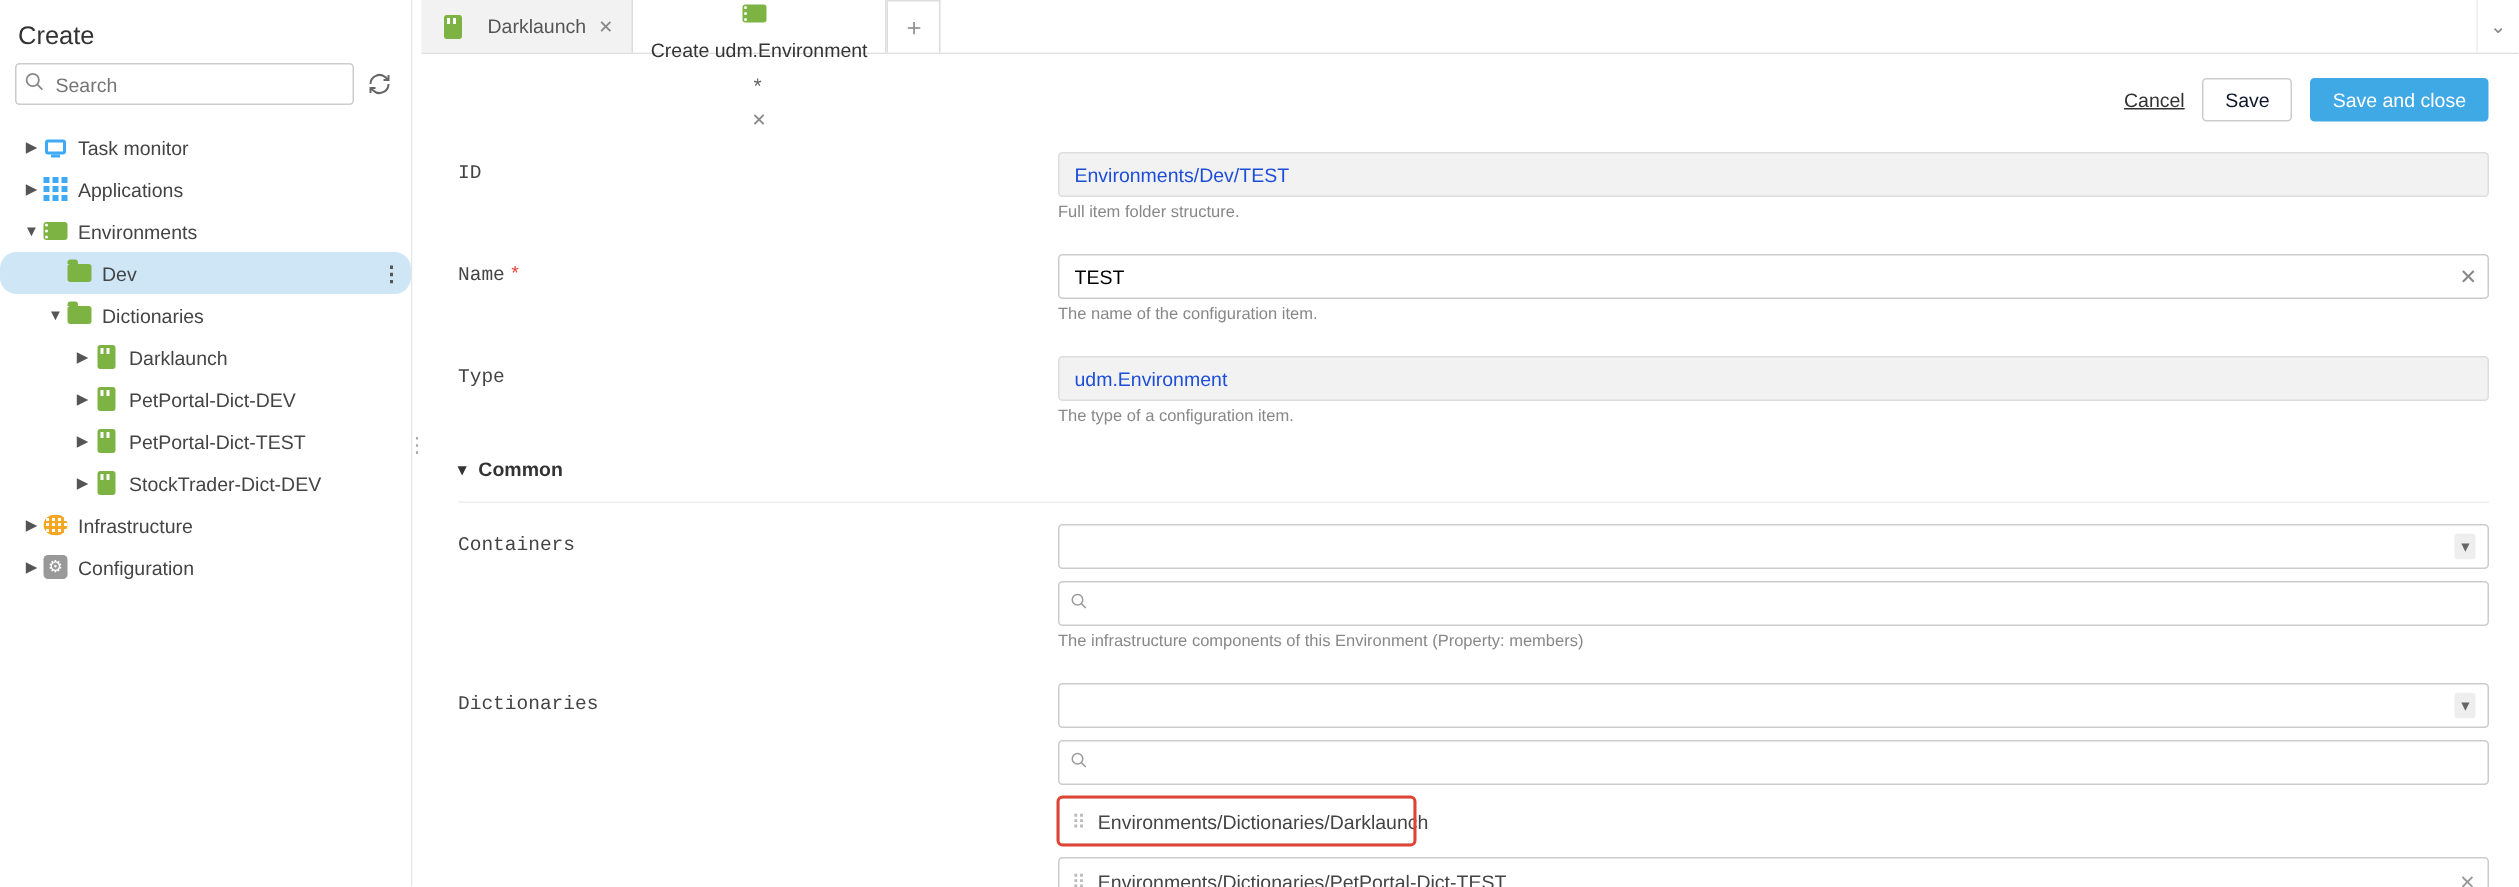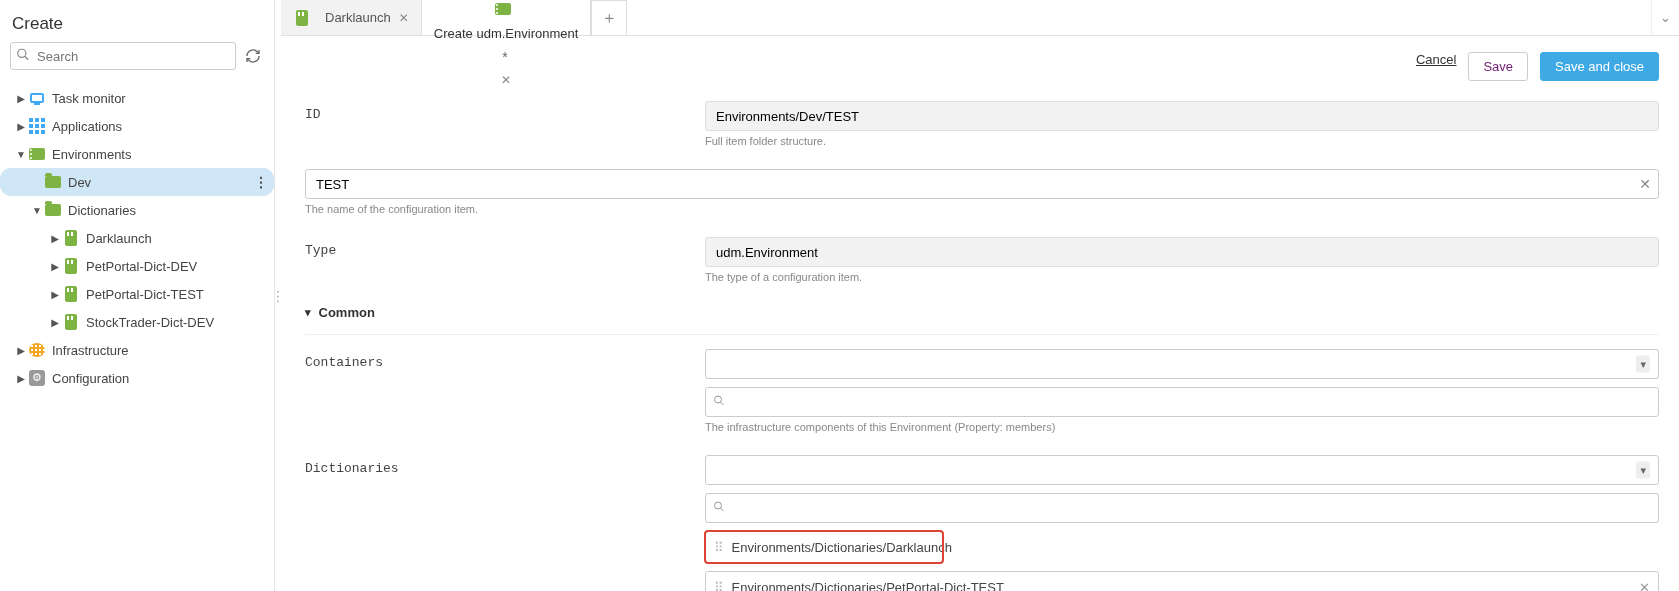--- a/index.html
+++ b/index.html
@@ -49,33 +49,33 @@
   .tabbar { display:flex; align-items:stretch; border-bottom:1px solid #e0e0e0; background:#f2f2f2; height:36px; }
   .tab { display:flex; align-items:center; gap:8px; padding:0 12px; border-right:1px solid #ddd; background:#f2f2f2; font-size:13px; color:#555; cursor:pointer; position:relative; }
   .tab.active { background:#fff; color:#333;flex-direction:column; }
   .tab .tab-close { color:#888; font-size:12px; cursor:pointer; }
   .tab.add { background:#fff; width:36px; justify-content:center; border:1px solid #ddd; border-bottom:none; color:#888; font-size:16px; }
   .tab-dirty { margin-left:-2px; font-size:14px; color:#666; }
   .tabbar .spacer { flex:1; background:#fff; }
   .tabbar .tabs-overflow { width:28px; background:#fff; border-left:1px solid #eee; display:flex; align-items:center; justify-content:center; color:#888; cursor:pointer; }
 
   
-  .actionbar { display:flex; justify-content:flex-end; gap:12px; padding:16px 20px 0 20px; }
+  .actionbar { display:flex; justify-content:flex-end; align-items:center; gap:12px; padding:16px 20px 0 20px; }
   .link-btn { color:#333; text-decoration:underline; cursor:pointer; font-size:13px; }
-  .btn { border:1px solid #ccc; background:#fff; border-radius:3px; padding:6px 14px; font-size:13px; cursor:pointer; color:#701a75; }
+  .btn { border:1px solid #ccc; background:#fff; border-radius:3px; padding:6px 14px; font-size:13px; cursor:pointer; color:#0f172a; }
   .btn.primary { background:#3fa9e5; border-color:#3fa9e5; color:#fff; }
 
   
   .form { padding: 20px 20px 20px 24px; overflow-y:auto; flex:1; }
   .form-row { display:flex; align-items:flex-start; margin-bottom:22px; }
   .form-label { width: 400px; font-size:13px; color:#444; padding-top:6px;font-family:Liberation Mono, monospace; }
   .form-label .req { color:#d43; margin-left:3px; }
   .form-field { flex:1; min-width:0; }
   .text-input { width:100%; height:30px; border:1px solid #ccc; border-radius:3px; padding:0 10px; font-size:13px; outline:none; }
-  .text-input.readonly { background:#f2f2f2; color:#000000; border-color:#ddd; }
+  .text-input.readonly { background:#f2f2f2; color:#1d4ed8; border-color:#ddd; }
   .text-input.with-clear { }
   .input-wrap { position:relative; }
   .clear-x { position:absolute; right:8px; top:50%; transform:translateY(-50%); color:#888; cursor:pointer; font-size:14px; }
   .help { font-size:11px; color:#888; margin-top:4px; }
   .section-header { display:flex; align-items:center; gap:8px; font-weight:600; color:#333; margin:8px 0 14px 0; cursor:pointer; }
   .section-header .chev { font-size:11px; }
   .section-sep { border:none; border-top:1px solid #eee; margin-bottom:14px; }
 
   .select-input { width:100%; height:30px; border:1px solid #ccc; border-radius:3px; background:#fff; position:relative; cursor:pointer; }
   .select-input::after { content:"▾"; position:absolute; right:8px; top:50%; transform:translateY(-50%); color:#666; font-size:11px; background:#eee; padding:2px 4px; border-radius:2px; }
@@ -241,20 +241,21 @@
 
     <div class="form-row">
       <div class="form-label">ID</div>
       <div class="form-field">
         <input class="text-input readonly" readonly="" value="Environments/Dev/TEST" style="">
         <div class="help">Full item folder structure.</div>
       </div>
     </div>
 
     <div class="form-row">
+      <div class="form-label"><span>Name</span><span class="req">*</span></div>
       <div class="form-field">
         <div class="input-wrap">
           <input class="text-input with-clear" value="TEST" style="">
           <span class="clear-x">✕</span>
         </div>
         <div class="help">The name of the configuration item.</div>
       </div>
     </div>
 
     <div class="form-row">

